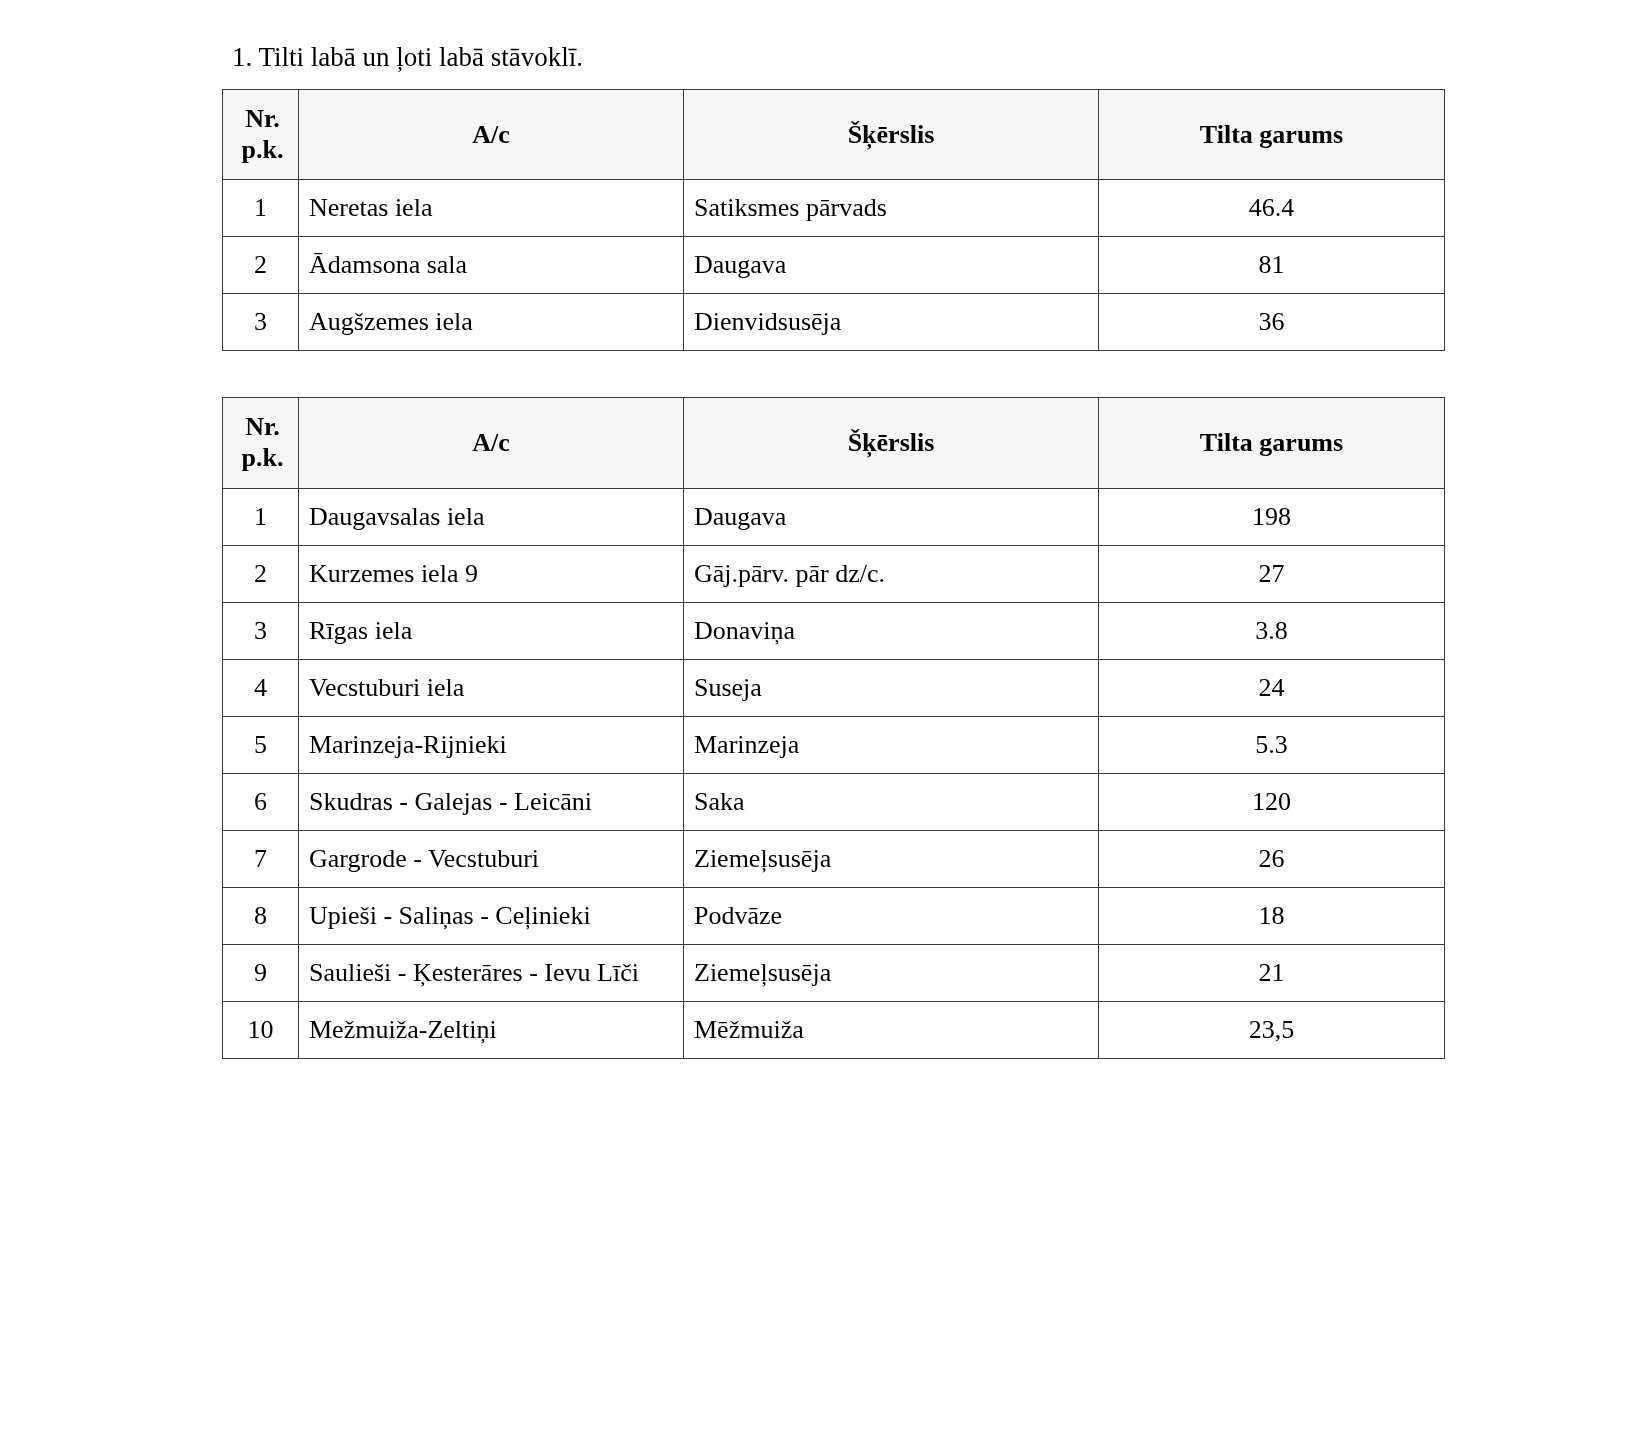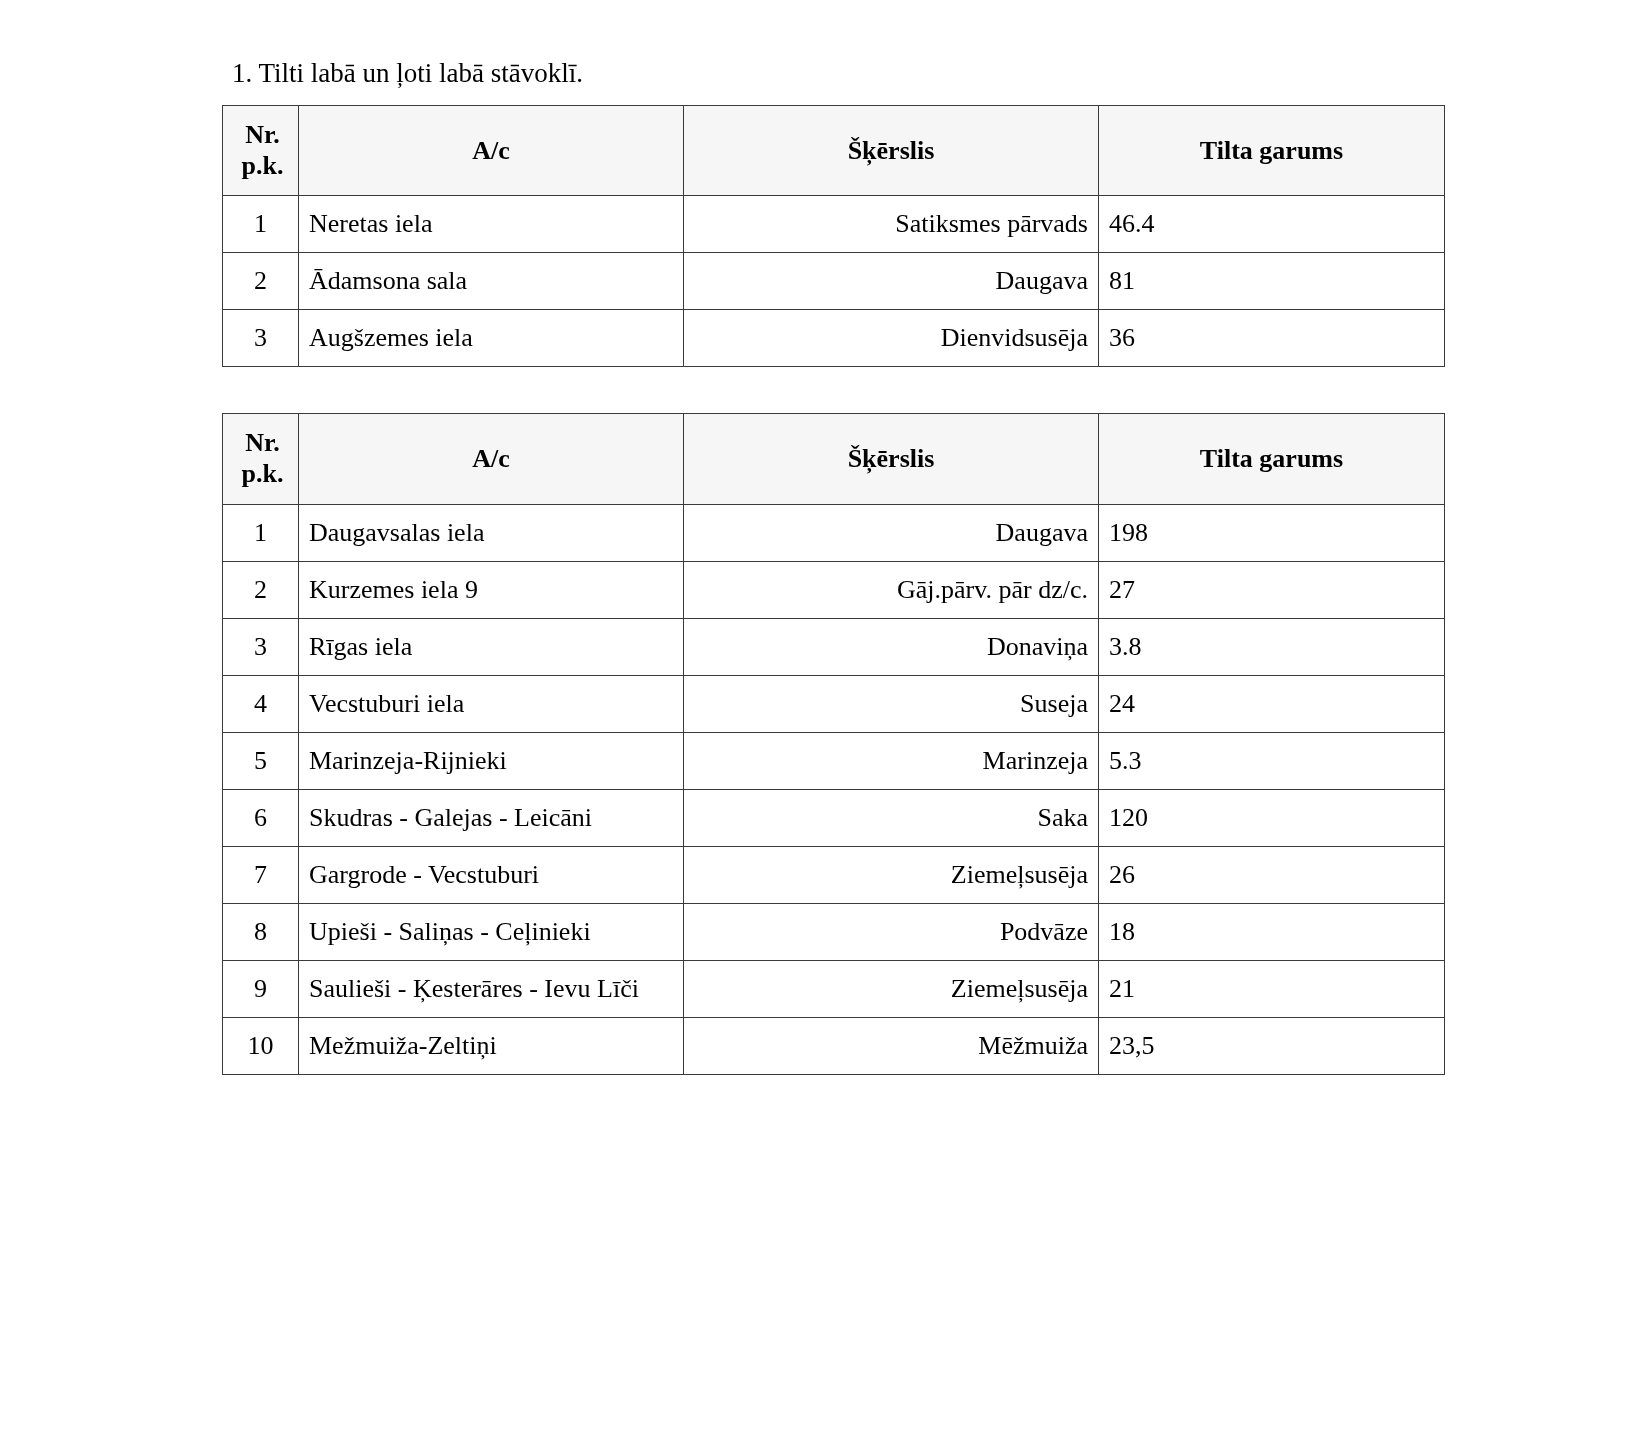--- a/index.html
+++ b/index.html
@@ -7,21 +7,21 @@
     padding: 0;
     background: #ffffff;
   }
   body {
     width: 1639px;
     min-height: 1435px;
     font-family: "Liberation Serif", serif;
     color: #000000;
   }
   .page {
-    padding: 56px 200px 0 222px;
+    padding: 40px 200px 0 222px;
     box-sizing: border-box;
   }
   .section {
     margin-bottom: 46px;
   }
   .section-title {
     font-size: 27px;
     line-height: 1.3;
     margin: 0 0 14px 10px;
     font-family: "Liberation Serif", serif;
@@ -58,23 +58,24 @@
 
   td.cell-nr {
     text-align: center;
   }
   td.cell-ac {
     text-align: left;
     padding-left: 16px;
     margin-left: 44px;
   }
   td.cell-obst {
-    text-align: right;
+    text-align: left;
   }
   td.cell-len {
+    text-align: center;
   }
   tbody tr { height: 57px; }
 </style>
 </head>
 <body>
 
 <div class="page">
 
   <div class="section">
     <p class="section-title">1. Tilti labā un ļoti labā stāvoklī.</p>

